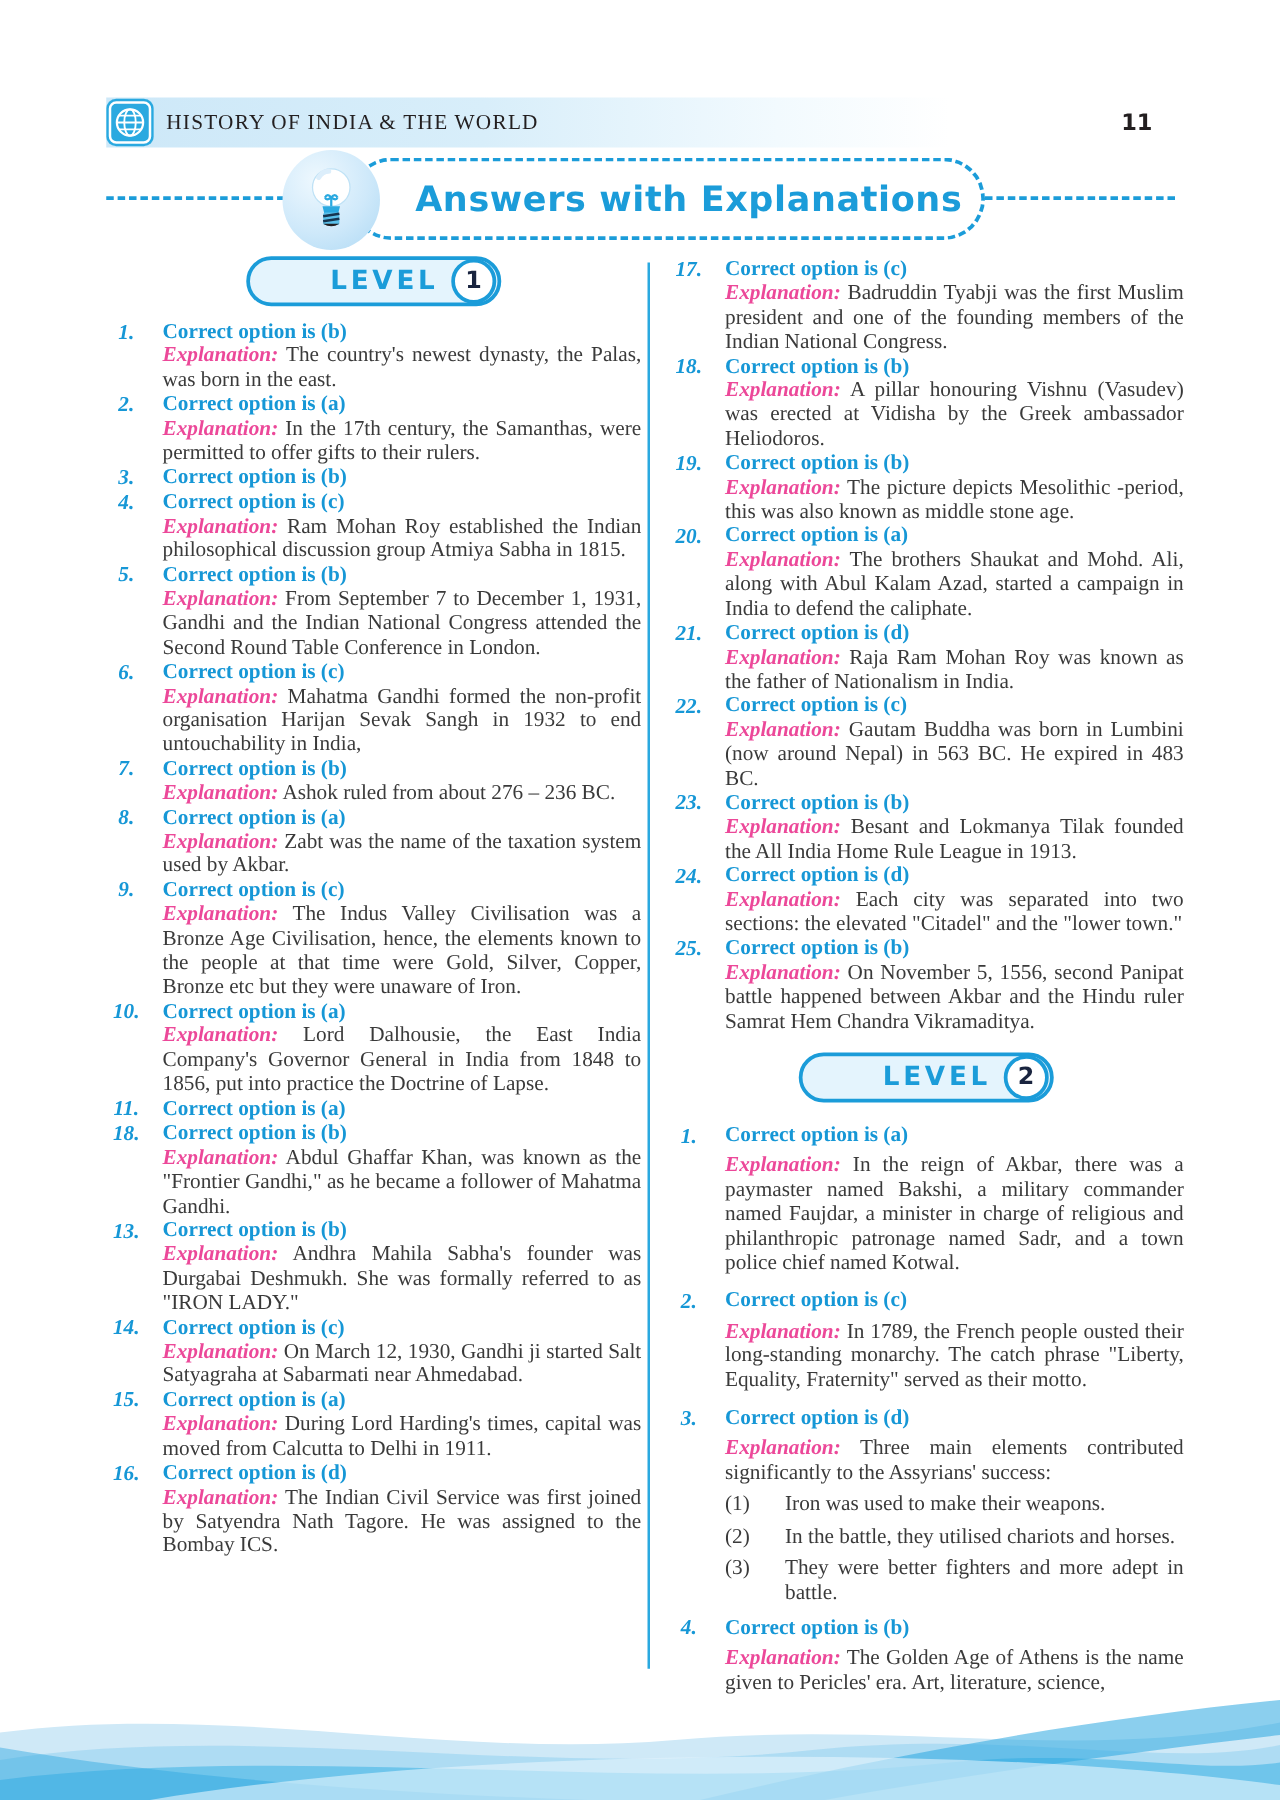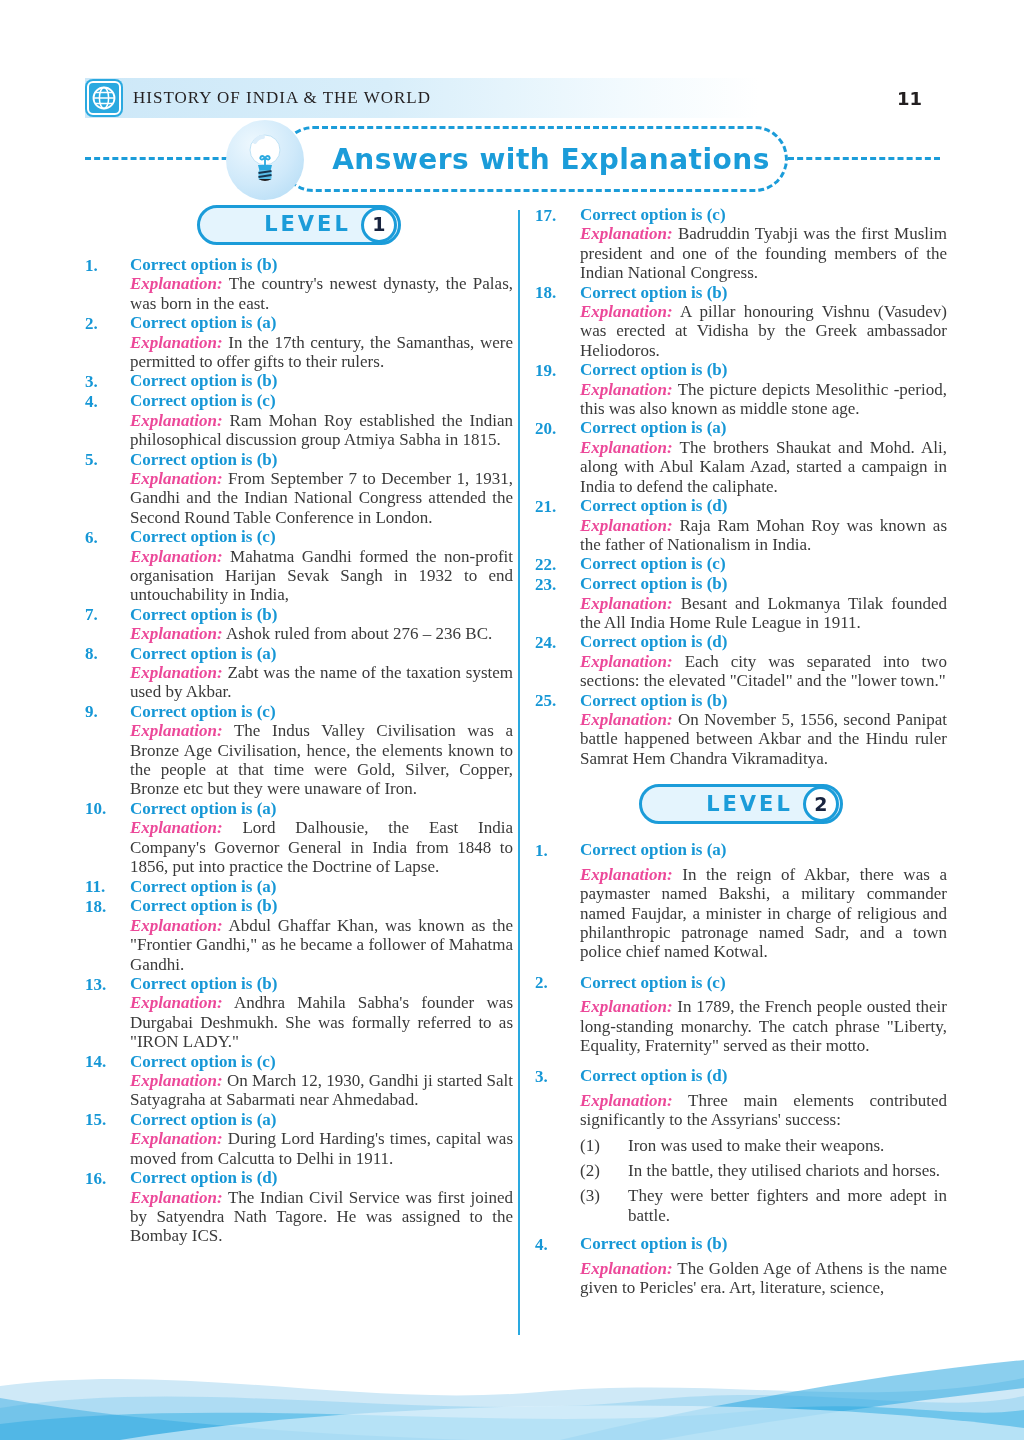--- a/index.html
+++ b/index.html
@@ -72,21 +72,21 @@
   }
   .level-num {
     font-family:"DejaVu Sans", sans-serif; font-weight:700; font-size:19px; color:#19243f;
   }
   .badge-l1 { margin-bottom:10px; }
   .badge-l2 { margin-top:16px; margin-bottom:16px; }
 
   
   .item { display:flex; }
   .item-number {
-    flex:0 0 32px; text-align:left; font-weight:700; color:#1697d6; padding-top:0.5px;
+    flex:0 0 32px; text-align:center; font-weight:700; color:#1697d6; padding-top:0.5px;font-style:italic;
   }
   .item-body { flex:1 1 auto; margin-left:13px; }
   .item-heading { font-weight:700; color:#1697d6; }
   .expl { text-align:justify; }
   .expl-label { font-weight:700; font-style:italic; color:#ec4899; }
   .lv2 .item { margin-bottom:9px; }
   .lv2 .expl { margin-top:5px; }
   .sublist { margin-top:2px; }
   .sub-item { display:flex; margin-top:6px; }
   .sub-marker { flex:0 0 30px; }
@@ -295,27 +295,28 @@
           <div class="item-number">21.</div>
           <div class="item-body">
             <div class="item-heading">Correct option is (d)</div>
             <div class="expl"><span class="expl-label">Explanation:</span> <span>Raja Ram Mohan Roy was known as the father of Nationalism in India.</span></div>
           </div>
         </div>
         <div class="item">
           <div class="item-number">22.</div>
           <div class="item-body">
             <div class="item-heading">Correct option is (c)</div>
+            <div class="expl"><span class="expl-label">Explanation:</span> <span>Gautam Buddha was born in Lumbini (now around Nepal) in 563 BC. He expired in 483 BC.</span></div>
           </div>
         </div>
         <div class="item">
           <div class="item-number">23.</div>
           <div class="item-body">
             <div class="item-heading">Correct option is (b)</div>
-            <div class="expl"><span class="expl-label">Explanation:</span> <span>Besant and Lokmanya Tilak founded the All India Home Rule League in 1911.</span></div>
+            <div class="expl"><span class="expl-label">Explanation:</span> <span>Besant and Lokmanya Tilak founded the All India Home Rule League in 1913.</span></div>
           </div>
         </div>
         <div class="item">
           <div class="item-number">24.</div>
           <div class="item-body">
             <div class="item-heading">Correct option is (d)</div>
             <div class="expl"><span class="expl-label">Explanation:</span> <span>Each city was separated into two sections: the elevated "Citadel" and the "lower town."</span></div>
           </div>
         </div>
         <div class="item">

